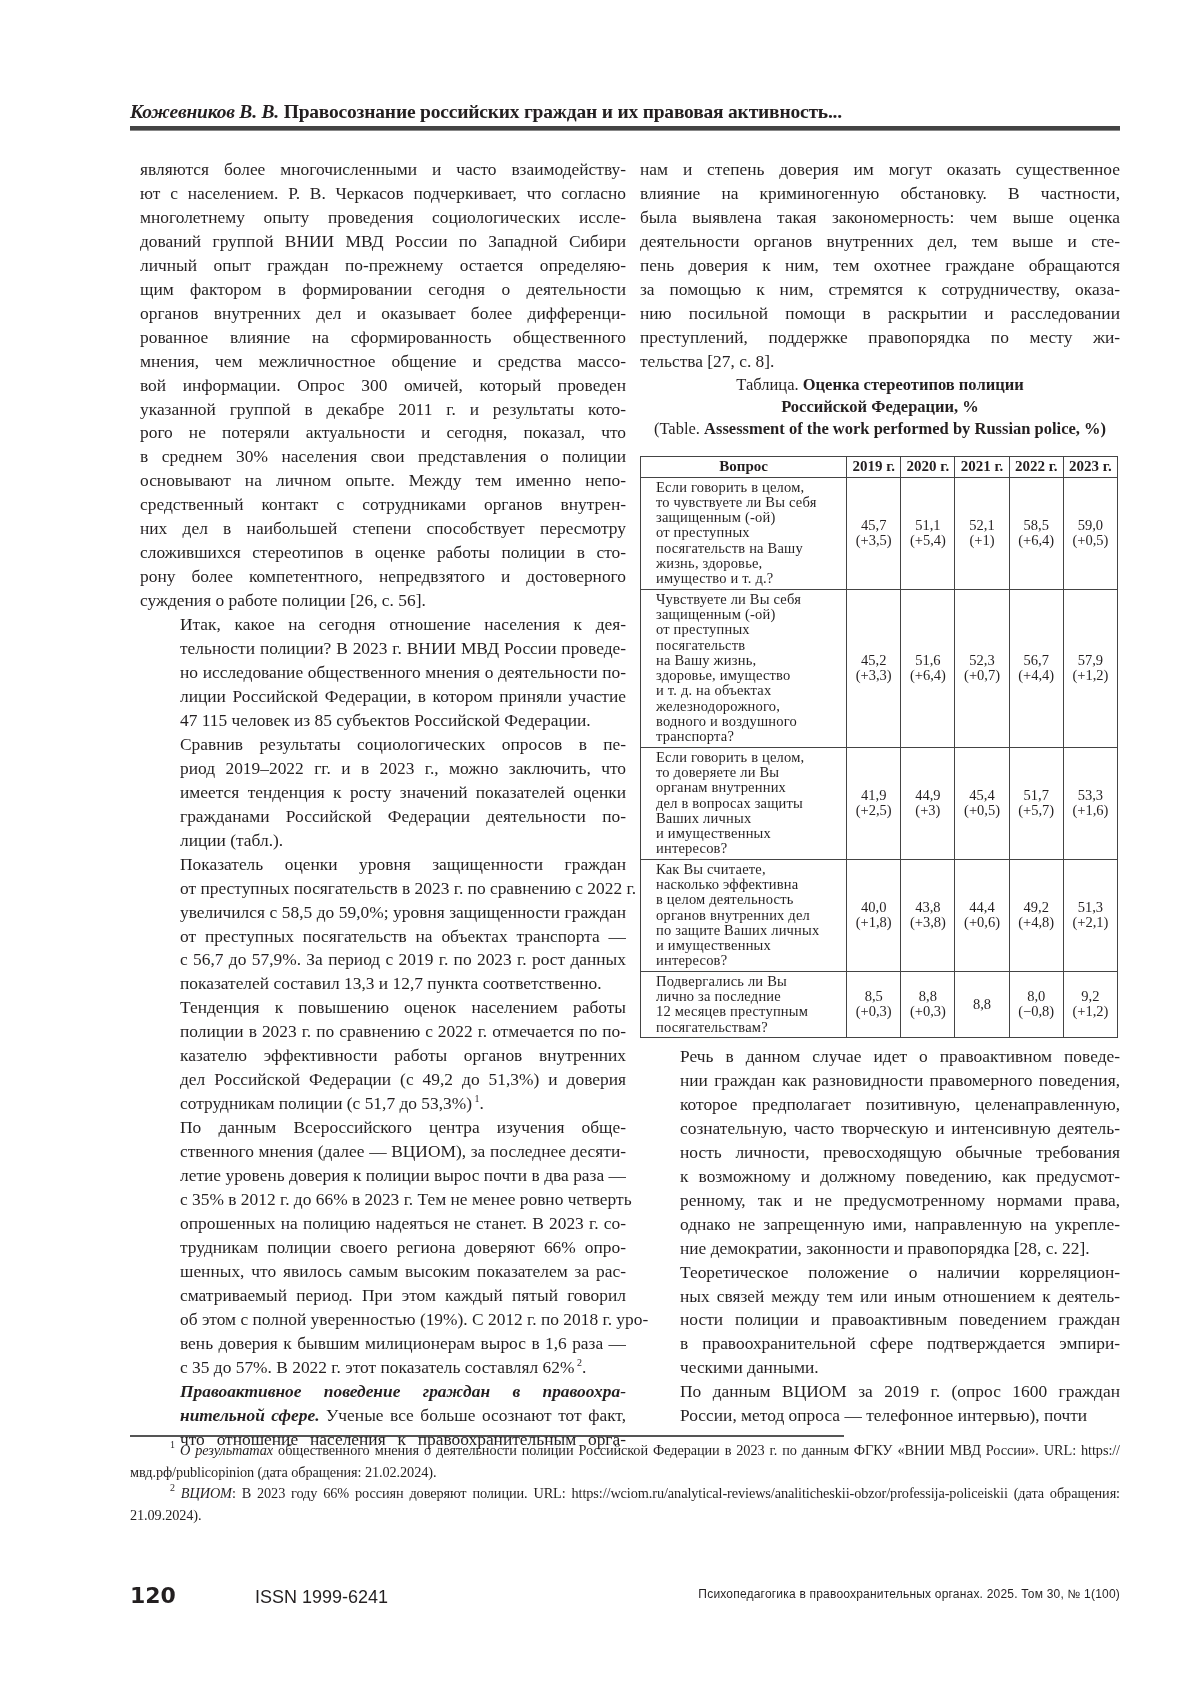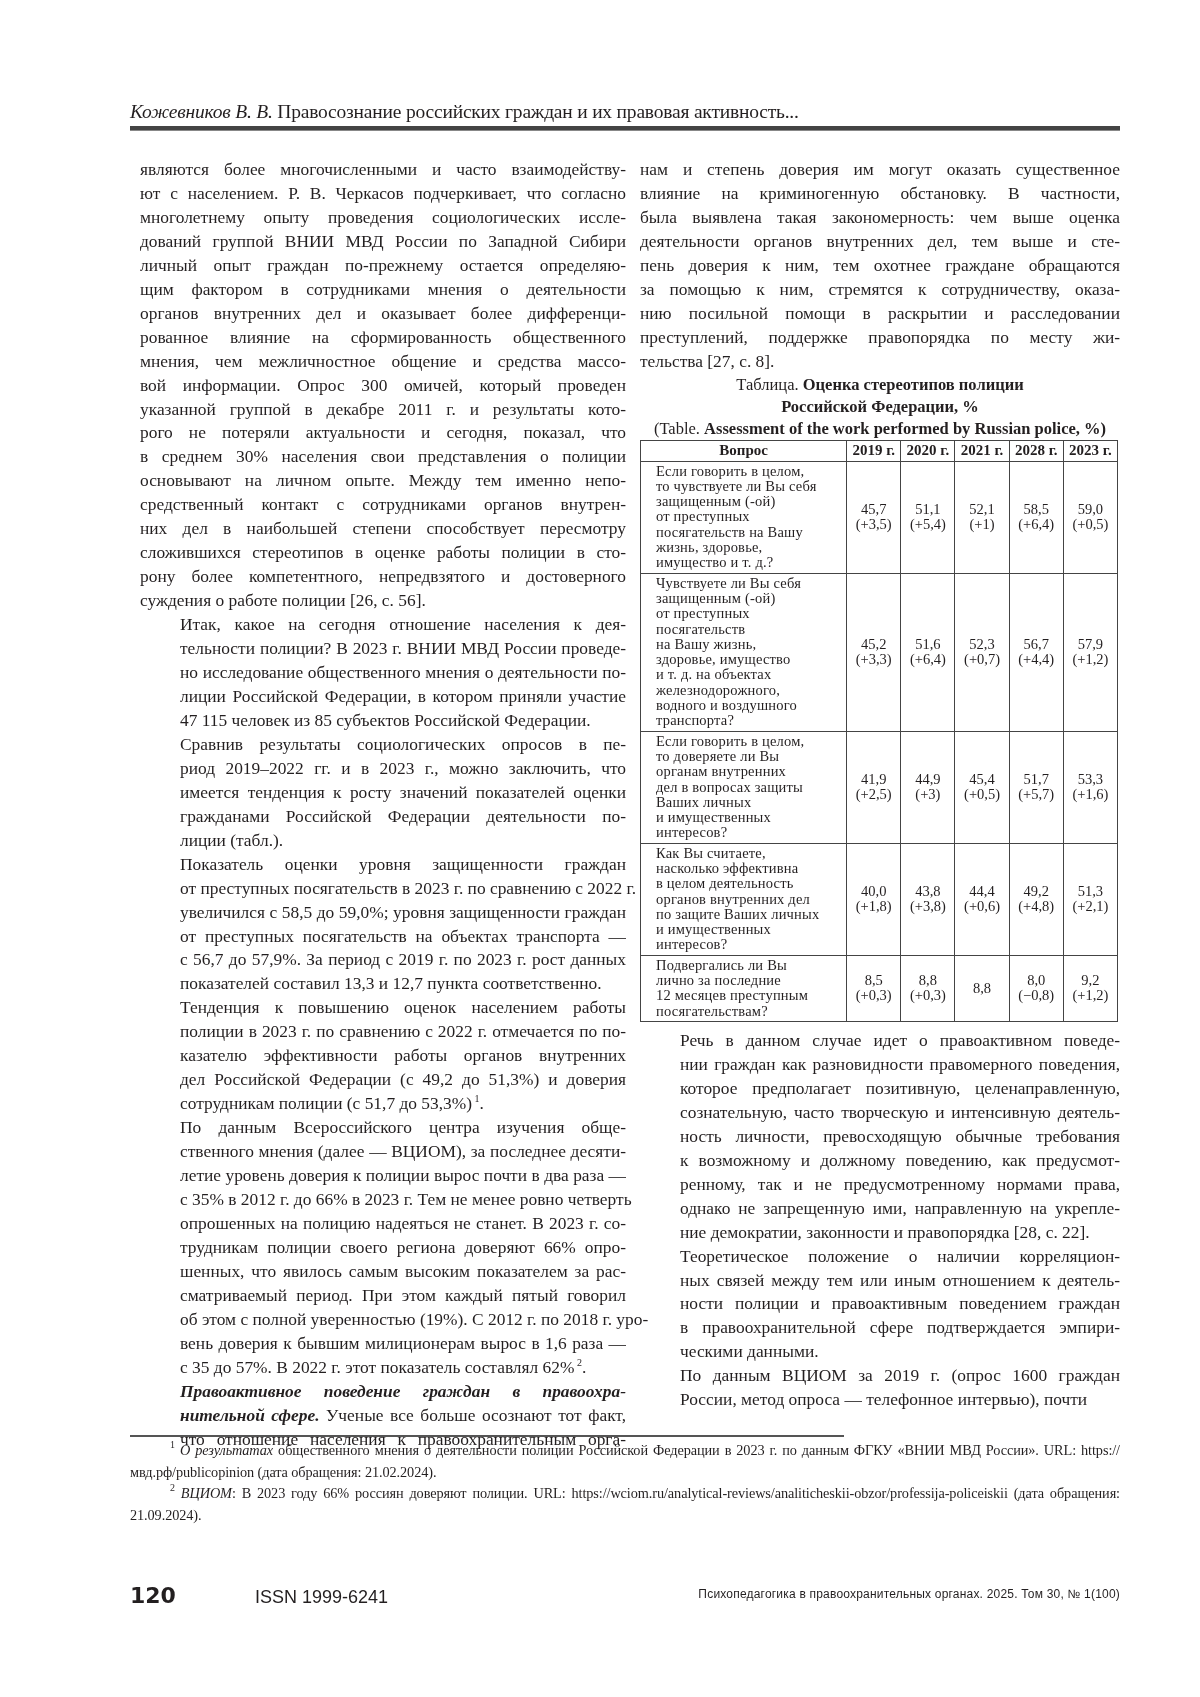--- a/index.html
+++ b/index.html
@@ -1,31 +1,31 @@
 <!DOCTYPE html>
 <html><head>
 <meta charset="utf-8">
 <style>
   html, body { margin: 0; padding: 0; background: #ffffff; }
   body { width: 1200px; height: 1697px; position: relative; overflow: hidden; color: #231f20; font-family: "Liberation Serif", "DejaVu Serif", serif; }
-  .running-head { position: absolute; left: 130px; top: 101px; width: 990px; font-size: 19.5px; font-weight: normal; letter-spacing: -0.2px; white-space: nowrap; }
+  .running-head { position: absolute; left: 130px; top: 101px; width: 990px; font-size: 19.5px; font-weight: bold; letter-spacing: -0.2px; white-space: nowrap; }
   .running-head .author { font-style: italic; }
   .head-rule { position: absolute; left: 130px; top: 126px; width: 990px; height: 4px; background: #444; border-bottom: 1.5px solid #888; }
   .col { position: absolute; top: 158px; font-size: 17.4px; line-height: 23.95px; text-align: justify; }
   .col-left { left: 140px; width: 486px; }
   .col-right { left: 640px; width: 480px; }
   .col p { margin: 0; }
   .col p.ind { text-indent: 40px; }
   .col .ln { display: block; white-space: nowrap; text-align-last: justify; text-align: justify; }
   .col .ln.last { text-align-last: left; }
   .bi { font-weight: bold; font-style: italic; }
   sup { font-size: 10px; vertical-align: 7px; line-height: 0; }
   .table-caption { text-align: center; font-size: 16.5px; line-height: 22px; margin-top: 0px; }
   .table-caption b { font-weight: bold; }
-  table.data { border-collapse: collapse; width: 478px; margin-top: 0; font-size: 14.5px; line-height: 15.3px; }
+  table.data { border-collapse: collapse; width: 478px; margin-top: 16px; font-size: 14.5px; line-height: 15.3px; }
   table.data th, table.data td { border: 1.6px solid #444; padding: 0 3px; }
   table.data th { font-weight: bold; font-size: 15px; height: 20px; text-align: center; }
   table.data td.q { text-align: left; padding: 2px 15px; letter-spacing: 0.2px; width: 188px; }
   table.data td.v { text-align: center; vertical-align: middle; width: 50px; }
   .fn-rule { position: absolute; left: 130px; top: 1435px; width: 714px; height: 2px; background: #555; }
   .footnotes { position: absolute; left: 130px; top: 1440px; width: 990px; font-size: 14.3px; line-height: 21.5px; text-align: justify; letter-spacing: -0.1px; }
   .footnotes p { margin: 0; text-indent: 40px; }
   .footnotes i { font-style: italic; }
   .footer { position: absolute; top: 1587px; left: 130px; width: 990px; font-family: "DejaVu Sans", "Liberation Sans", sans-serif; font-size: 17px; color: #231f20; white-space: nowrap; }
   .footer .pg { position: absolute; left: 0; top: -4px; font-size: 22px; font-weight: bold; }
@@ -41,21 +41,21 @@
 </div>
 <div class="head-rule"></div>
 
 <div class="col col-left">
   <p>
       <span class="ln">являются более многочисленными и часто взаимодейству-</span>
       <span class="ln">ют с населением. Р. В. Черкасов подчеркивает, что согласно</span>
       <span class="ln">многолетнему опыту проведения социологических иссле-</span>
       <span class="ln">дований группой ВНИИ МВД России по Западной Сибири</span>
       <span class="ln">личный опыт граждан по-прежнему остается определяю-</span>
-      <span class="ln">щим фактором в сотрудниками мнения о деятельности</span>
+      <span class="ln">щим фактором в формировании сегодня о деятельности</span>
       <span class="ln">органов внутренних дел и оказывает более дифференци-</span>
       <span class="ln">рованное влияние на сформированность общественного</span>
       <span class="ln">мнения, чем межличностное общение и средства массо-</span>
       <span class="ln">вой информации. Опрос 300 омичей, который проведен</span>
       <span class="ln">указанной группой в декабре 2011 г. и результаты кото-</span>
       <span class="ln">рого не потеряли актуальности и сегодня, показал, что</span>
       <span class="ln">в среднем 30% населения свои представления о полиции</span>
       <span class="ln">основывают на личном опыте. Между тем именно непо-</span>
       <span class="ln">средственный контакт с сотрудниками органов внутрен-</span>
       <span class="ln">них дел в наибольшей степени способствует пересмотру</span>
@@ -129,21 +129,21 @@
     <div><b>Российской Федерации, %</b></div>
     <div><span>(Table.</span> <b>Assessment of the work performed by Russian police, %)</b></div>
   </div>
   <table class="data">
     <thead>
         <tr id="thead-row">
           <th>Вопрос</th>
           <th>2019 г.</th>
           <th>2020 г.</th>
           <th>2021 г.</th>
-          <th>2028 г.</th>
+          <th>2022 г.</th>
           <th>2023 г.</th>
         </tr>
       </thead>
     <tbody id="tbody">
         <tr>
           <td class="q">Если говорить в целом,<br>то чувствуете ли Вы себя<br>защищенным (-ой)<br>от преступных<br>посягательств на Вашу<br>жизнь, здоровье,<br>имущество и т. д.?</td>
           <td class="v">45,7<br>(+3,5)</td>
           <td class="v">51,1<br>(+5,4)</td>
           <td class="v">52,1<br>(+1)</td>
           <td class="v">58,5<br>(+6,4)</td>

